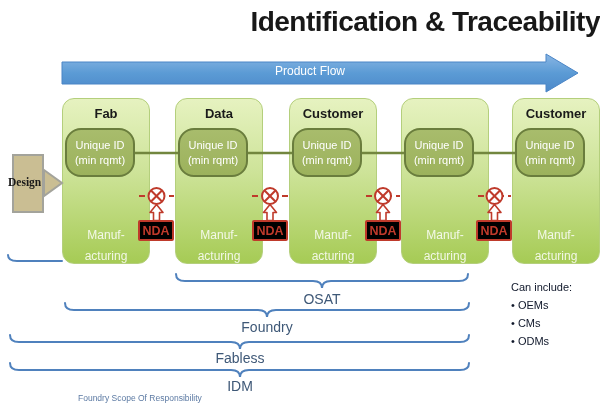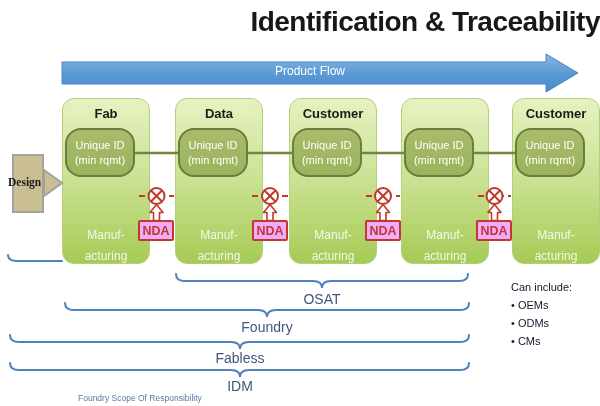--- a/index.html
+++ b/index.html
@@ -39,21 +39,21 @@
     position:absolute;left:0;top:84px;width:100%;text-align:center;
     font-size:12px;line-height:21px;color:rgba(255,255,255,0.85);margin-top:42px;
   }
   
   .design-label{
     left:8px;top:176px;width:54px;text-align:left;
     font-size:11.5px;font-weight:700;color:#1a1a1a;z-index:3;font-family:Liberation Serif, serif;
   }
   
   .nda-box{
-    top:220px;width:36px;height:21px;background:#f0abfc;
+    top:220px;width:36px;height:21px;background:#000000;
     border:2px solid #bf3a2b;border-radius:2px;box-sizing:border-box;z-index:3;
     display:flex;align-items:center;justify-content:center;
     font-size:12.5px;font-weight:700;color:#bf3a2b;
   }
   
   .scope-label{
     transform:translateX(-50%);font-size:14px;color:#3e5877;z-index:3;white-space:nowrap;
   }
   
   .can-include{left:511px;top:278px;width:85px;z-index:3;color:#0f172a;font-size:11px;line-height:18px;}
@@ -213,19 +213,19 @@
   </div>
 
   <div class="abs scope-label" style="left:322px;top:291px">OSAT</div>
   <div class="abs scope-label" style="left:267px;top:319px">Foundry</div>
   <div class="abs scope-label" style="left:240px;top:350px">Fabless</div>
   <div class="abs scope-label" style="left:240px;top:378px">IDM</div>
 
   <div class="abs can-include">
     <div>Can include:</div>
     <div class="ci-item">OEMs</div>
+    <div class="ci-item">CMs</div>
     <div class="ci-item">ODMs</div>
-    <div class="ci-item">CMs</div>
   </div>
 
   <div class="abs footnote">Foundry Scope Of Responsibility</div>
 
 </div>
 
 </body></html>

